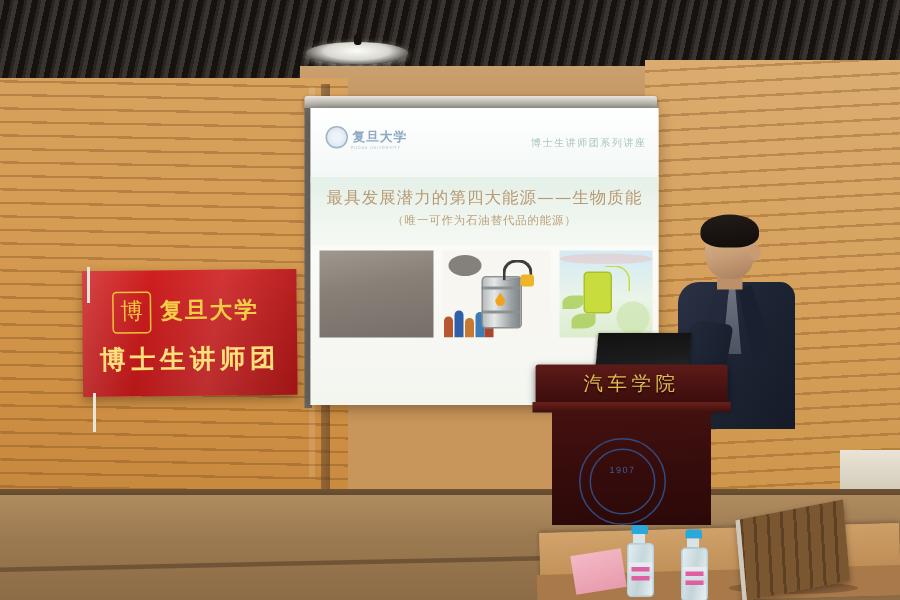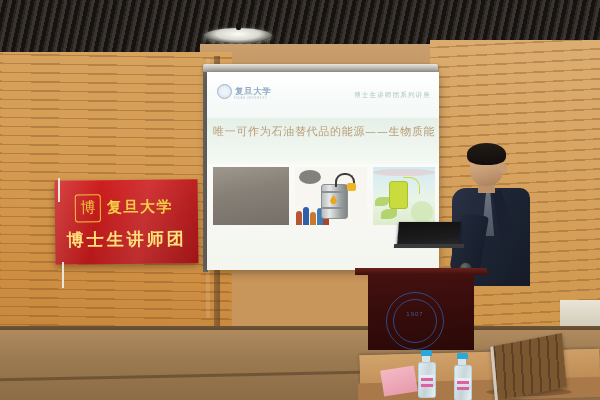--- a/index.html
+++ b/index.html
@@ -365,21 +365,22 @@
       <div class="slide-band-bot"></div>
 
       <div id="fudan-logo-wrap">
         <span id="fudan-seal"></span>
         <span id="fudan-name" class="cn">复旦大学</span>
       </div>
       <div id="fudan-sub">FUDAN UNIVERSITY</div>
 
       <div id="series-label" class="cn">博士生讲师团系列讲座</div>
 
-      <div id="slide-title" class="cn">唯一可作为石油替代品的能源——生物质能</div>
+      <div id="slide-title" class="cn">最具发展潜力的第四大能源——生物质能</div>
+      <div id="slide-subtitle" class="cn">（唯一可作为石油替代品的能源）</div>
 
       <div id="slide-imgs">
         <div id="img-landscape"></div>
         <div id="img-barrel">
           <span class="smoke"></span>
           <span class="crowd">
             <i style="left:1px;height:14px;background:#b8562f;"></i>
             <i style="left:8px;height:18px;background:#2f5fa8;"></i>
             <i style="left:15px;height:13px;background:#c9792f;"></i>
             <i style="left:22px;height:17px;background:#3d7cb8;"></i>
@@ -429,20 +430,23 @@
     <div id="sp-ear"></div>
     <div id="sp-arm">
       <div id="mic-body"></div>
       <div id="mic-head"></div>
       <div id="sp-hand"></div>
     </div>
   </div>
 
   <div id="laptop" class="abs"></div>
   <div id="laptop-base" class="abs"></div>
+  <div id="podium-top" class="abs">
+    <div id="podium-title" class="cn">汽车学院</div>
+  </div>
   <div id="podium-lip" class="abs"></div>
   <div id="podium-body" class="abs">
     <div id="podium-emblem">
       <div id="emblem-year">1907</div>
     </div>
   </div>
 
   <div id="table" class="abs"></div>
   <div id="table-front" class="abs"></div>
   <div id="pink-paper" class="abs"></div>

